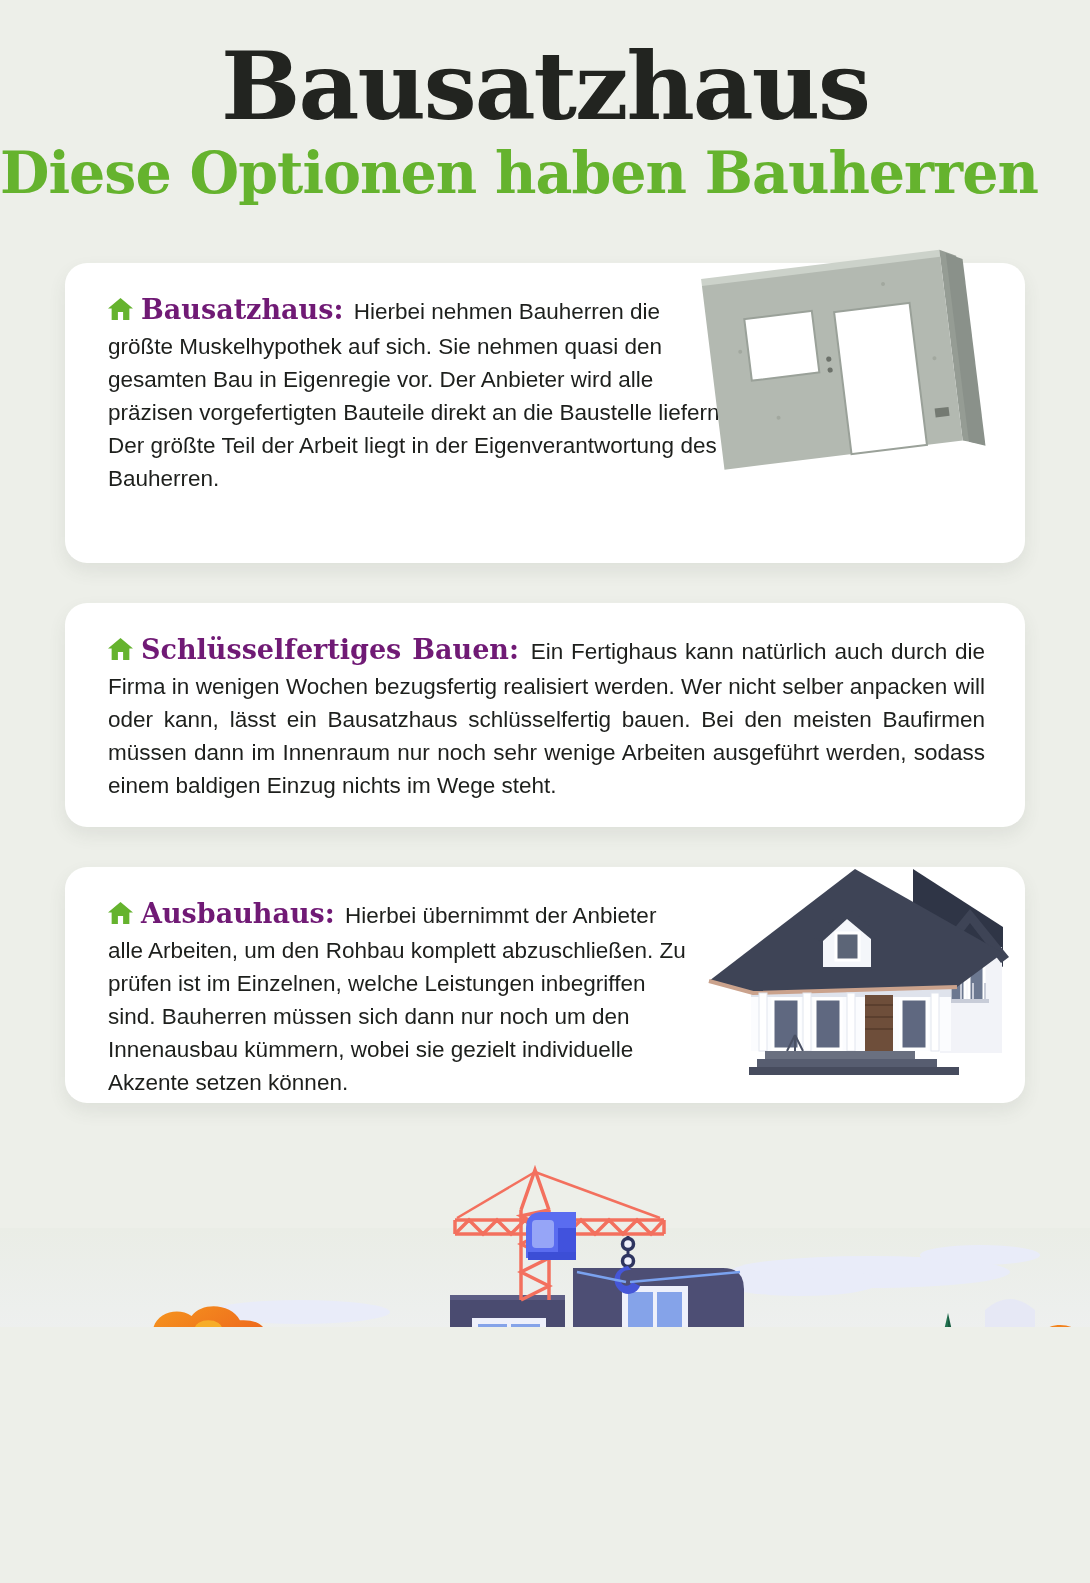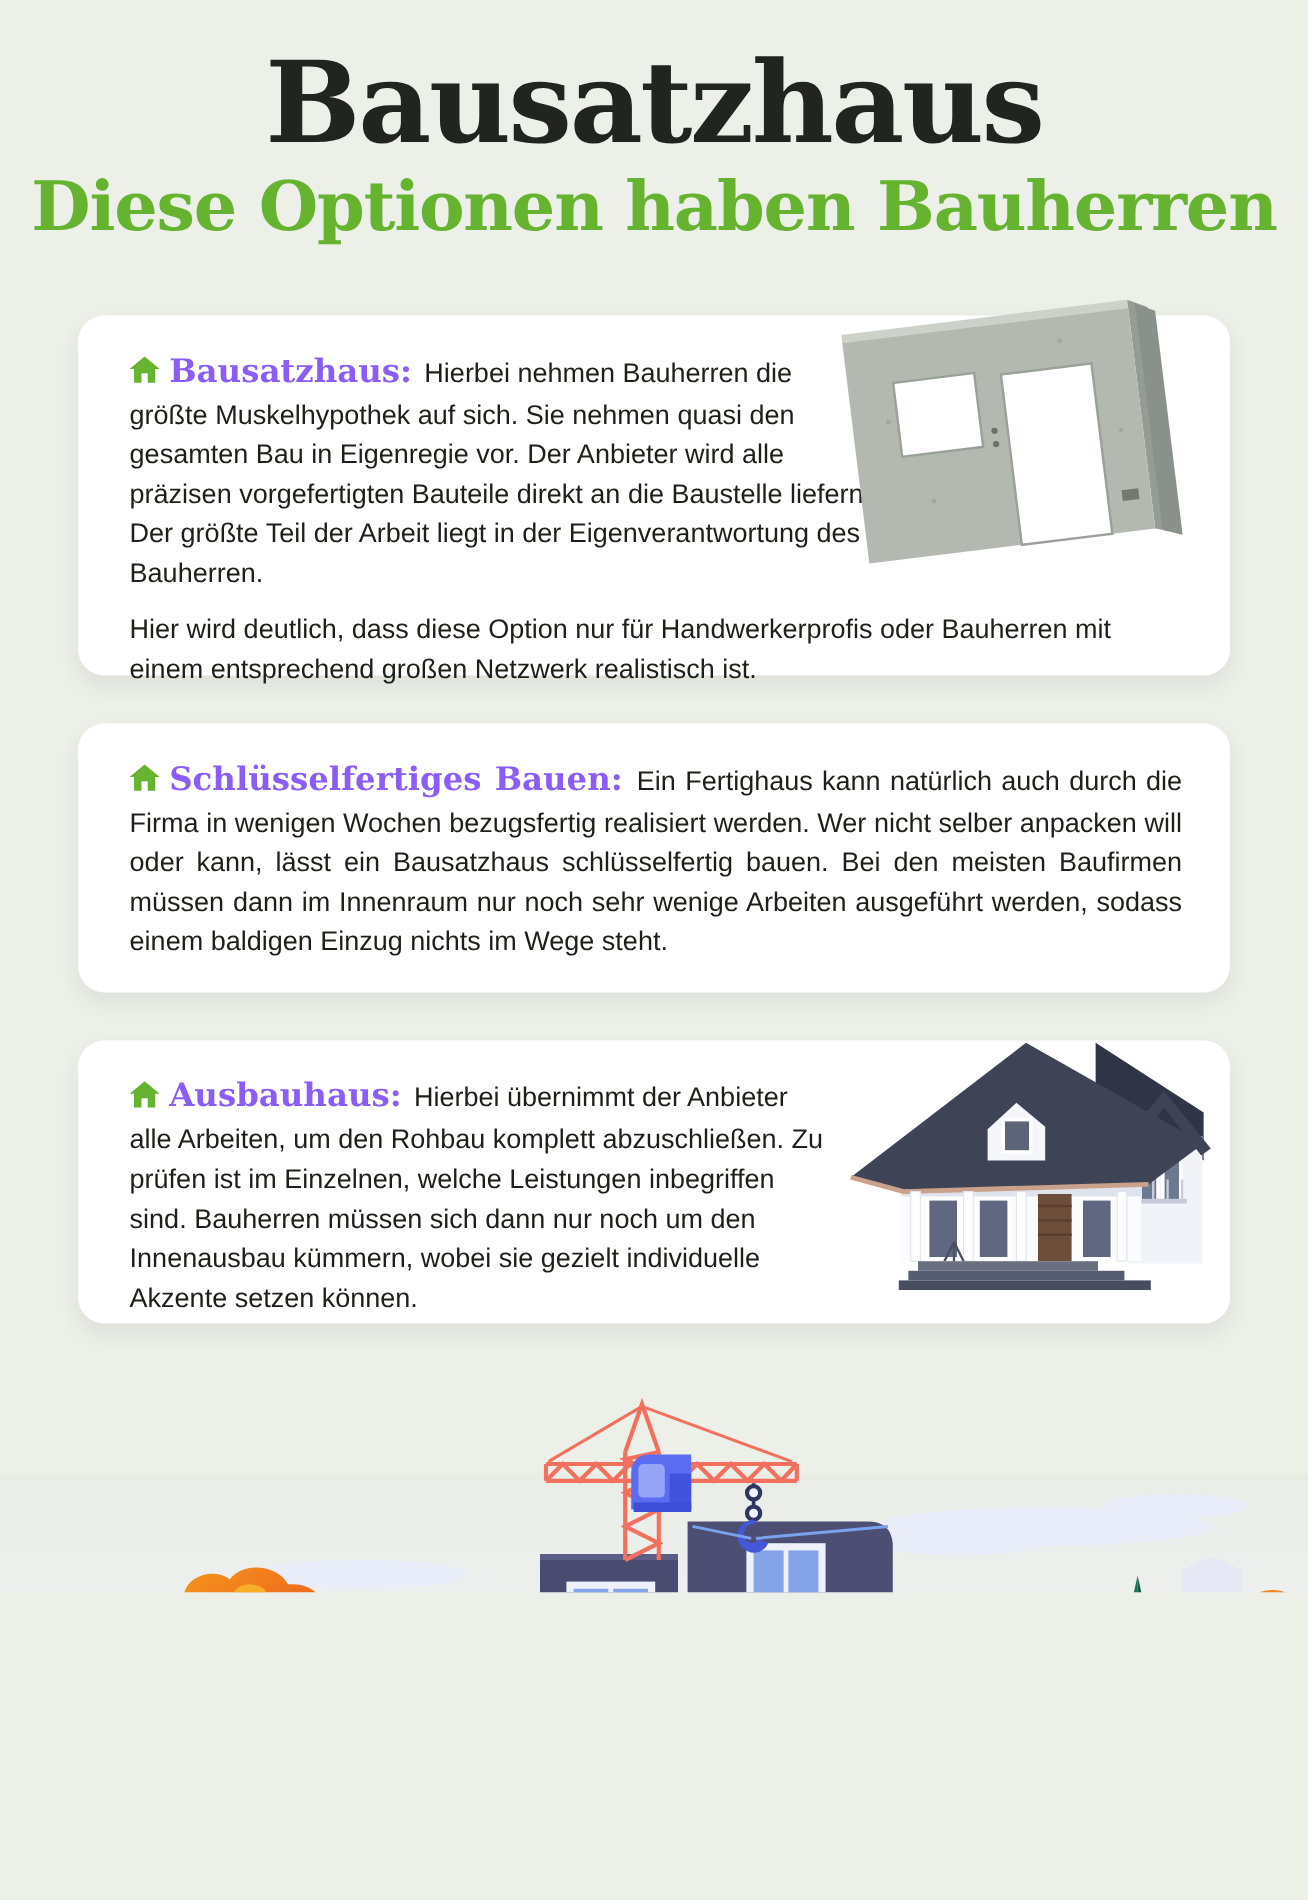--- a/index.html
+++ b/index.html
@@ -6,21 +6,21 @@
   .poster {
     position:relative; width:1090px; height:1327px; overflow:hidden;
     background:#edefe9; font-family:"Liberation Sans", sans-serif;
   }
   .title {
     margin:0; padding-top:34px; text-align:center;
     font-family:"DejaVu Serif", serif; font-weight:bold;
     font-size:94px; line-height:1.12; color:#222420; letter-spacing:-2px;
   }
   .subtitle {
-    margin:4px 0 0; text-align:center;
+    margin:4px 0 0; text-align:left;
     font-family:"DejaVu Serif", serif; font-weight:bold;
     font-size:57px; line-height:1.05; color:#65b32e; letter-spacing:-1px;
   }
   .intro { margin:30px 64px 0 68px; font-size:26px; font-weight:bold;
     color:#1d1f1c; line-height:37px; }
   .intro span { display:block; }
 
   .card {
     position:relative; background:#ffffff; border-radius:22px;
     margin:0 65px; box-sizing:border-box;
@@ -28,21 +28,21 @@
     padding:30px 40px 0 43px;
   }
   .card-1 { margin-top:60px; height:300px; }
   .card-2 { margin-top:40px; height:236px; }
   .card-3 { margin-top:40px; height:224px; }
   .card p { margin:0; font-size:22.5px; line-height:33px; color:#1d1f1c;
     font-weight:500; }
   .para-2 { margin-top:14px !important; }
   .green-h {
     font-family:"DejaVu Serif", serif; font-weight:bold;
-    font-size:27px; color:#8b5cf6; margin-right:4px;
+    font-size:27px; color:#701a75; margin-right:4px;
   }
   .house-glyph { display:inline-block; vertical-align:-2px; margin-right:8px; }
   .spc { float:right; width:255px; height:138px; }
   .card-2 .ctext { width:578px; }
   .card-3 .ctext { text-align:justify; }
   .art { position:absolute; }
   .panel-art { top:-30px; right:4px; }
   .house-art { top:-20px; right:8px; }
   .scene { position:absolute; left:0; top:1160px; width:1090px; height:423px; }
 </style>
@@ -79,21 +79,20 @@
     </div>
     <p class="ctext">
       <span class="spc"></span>
       <span class="house-glyph">
         <svg width="25" height="23" viewBox="0 0 24 22">
             <path fill="#65b32e" d="M12 0 L24 10 H20.5 V21 H14.5 V13.5 H9.5 V21 H3.5 V10 H0 Z"></path>
           </svg>
       </span><span class="green-h">Bausatzhaus:</span>
       <span>Hierbei nehmen Bauherren die größte Muskelhypothek auf sich. Sie nehmen quasi den gesamten Bau in Eigenregie vor. Der Anbieter wird alle präzisen vorgefertigten Bauteile direkt an die Baustelle liefern. Der größte Teil der Arbeit liegt in der Eigenverantwortung des Bauherren.</span>
     </p>
-    <p class="para-2">Hier wird deutlich, dass diese Option nur für Handwerkerprofis oder Bauherren mit einem entsprechend großen Netzwerk realistisch ist.</p>
   </section>
 
   <section class="card card-3">
     <p class="ctext">
       <span class="house-glyph">
         <svg width="25" height="23" viewBox="0 0 24 22">
             <path fill="#65b32e" d="M12 0 L24 10 H20.5 V21 H14.5 V13.5 H9.5 V21 H3.5 V10 H0 Z"></path>
           </svg>
       </span><span class="green-h">Schlüsselfertiges Bauen:</span>
       <span>Ein Fertighaus kann natürlich auch durch die Firma in wenigen Wochen bezugsfertig realisiert werden. Wer nicht selber anpacken will oder kann, lässt ein Bausatzhaus schlüsselfertig bauen. Bei den meisten Baufirmen müssen dann im Innenraum nur noch sehr wenige Arbeiten ausgeführt werden, sodass einem baldigen Einzug nichts im Wege steht.</span>

